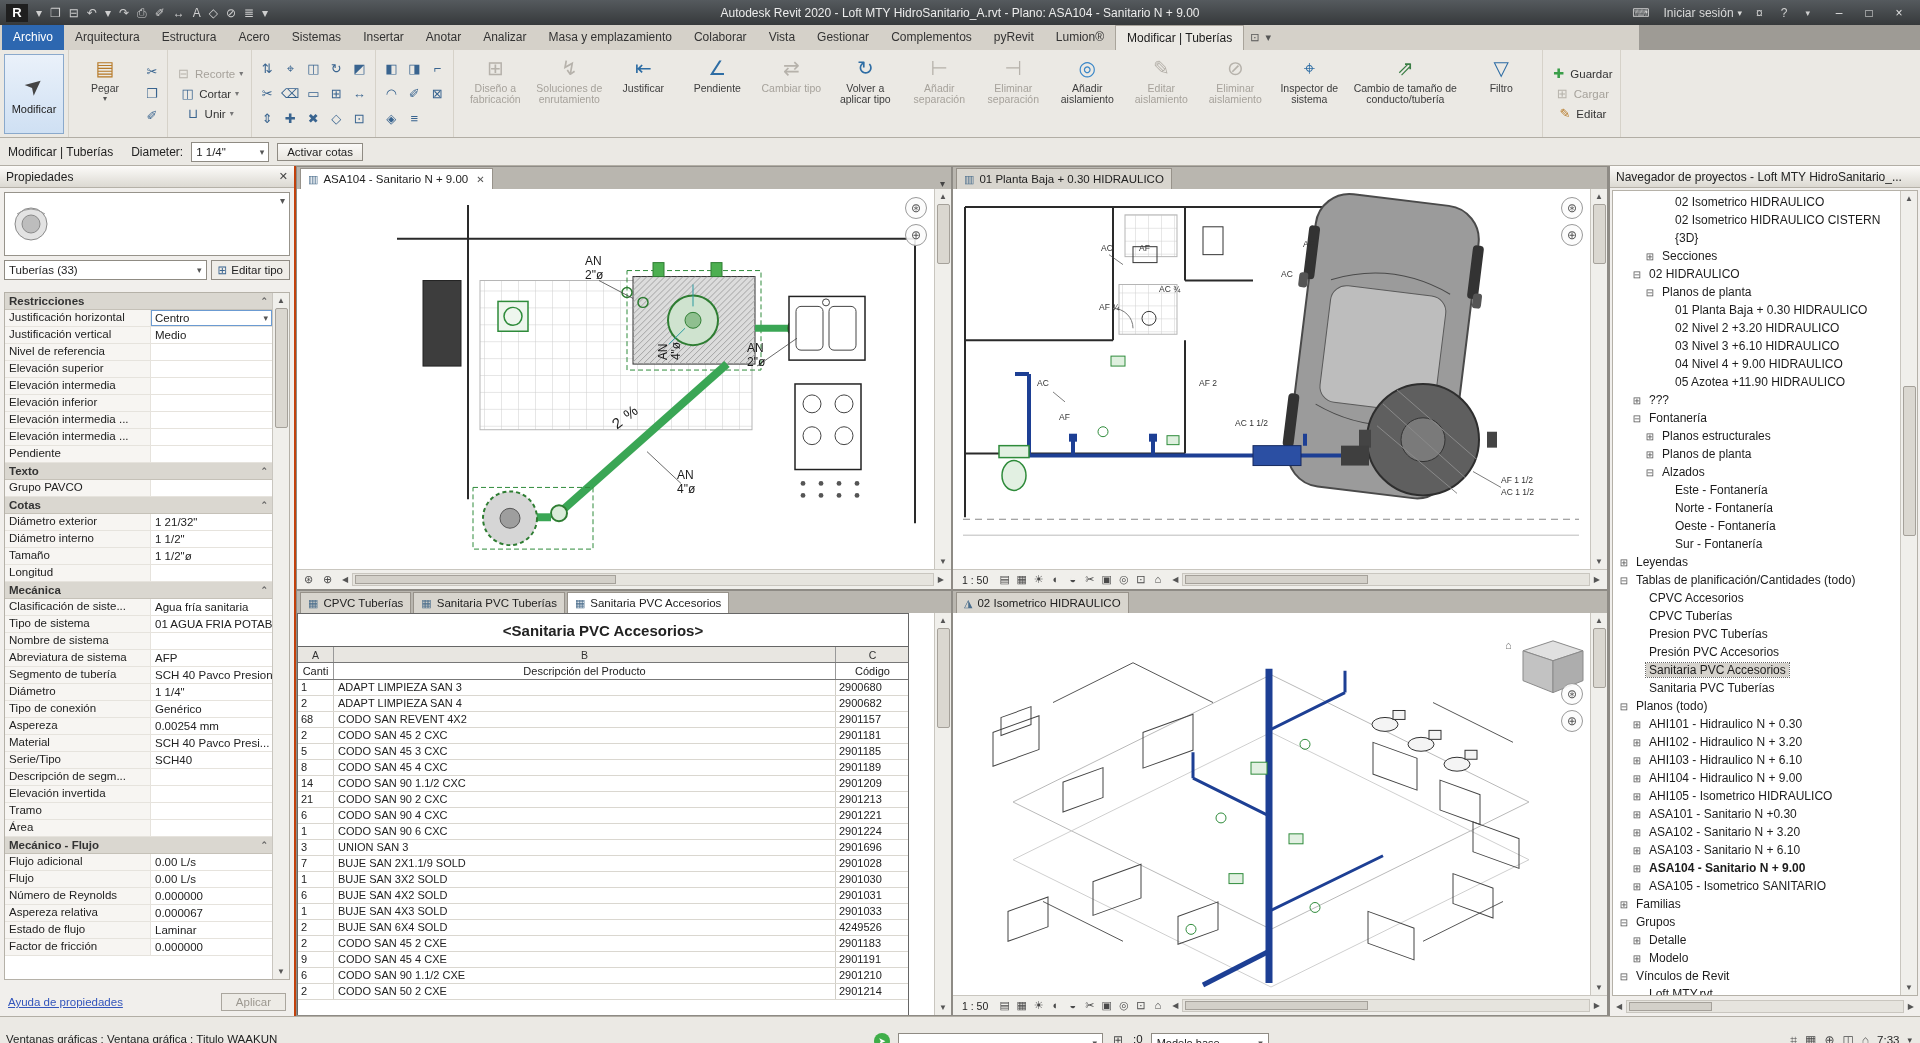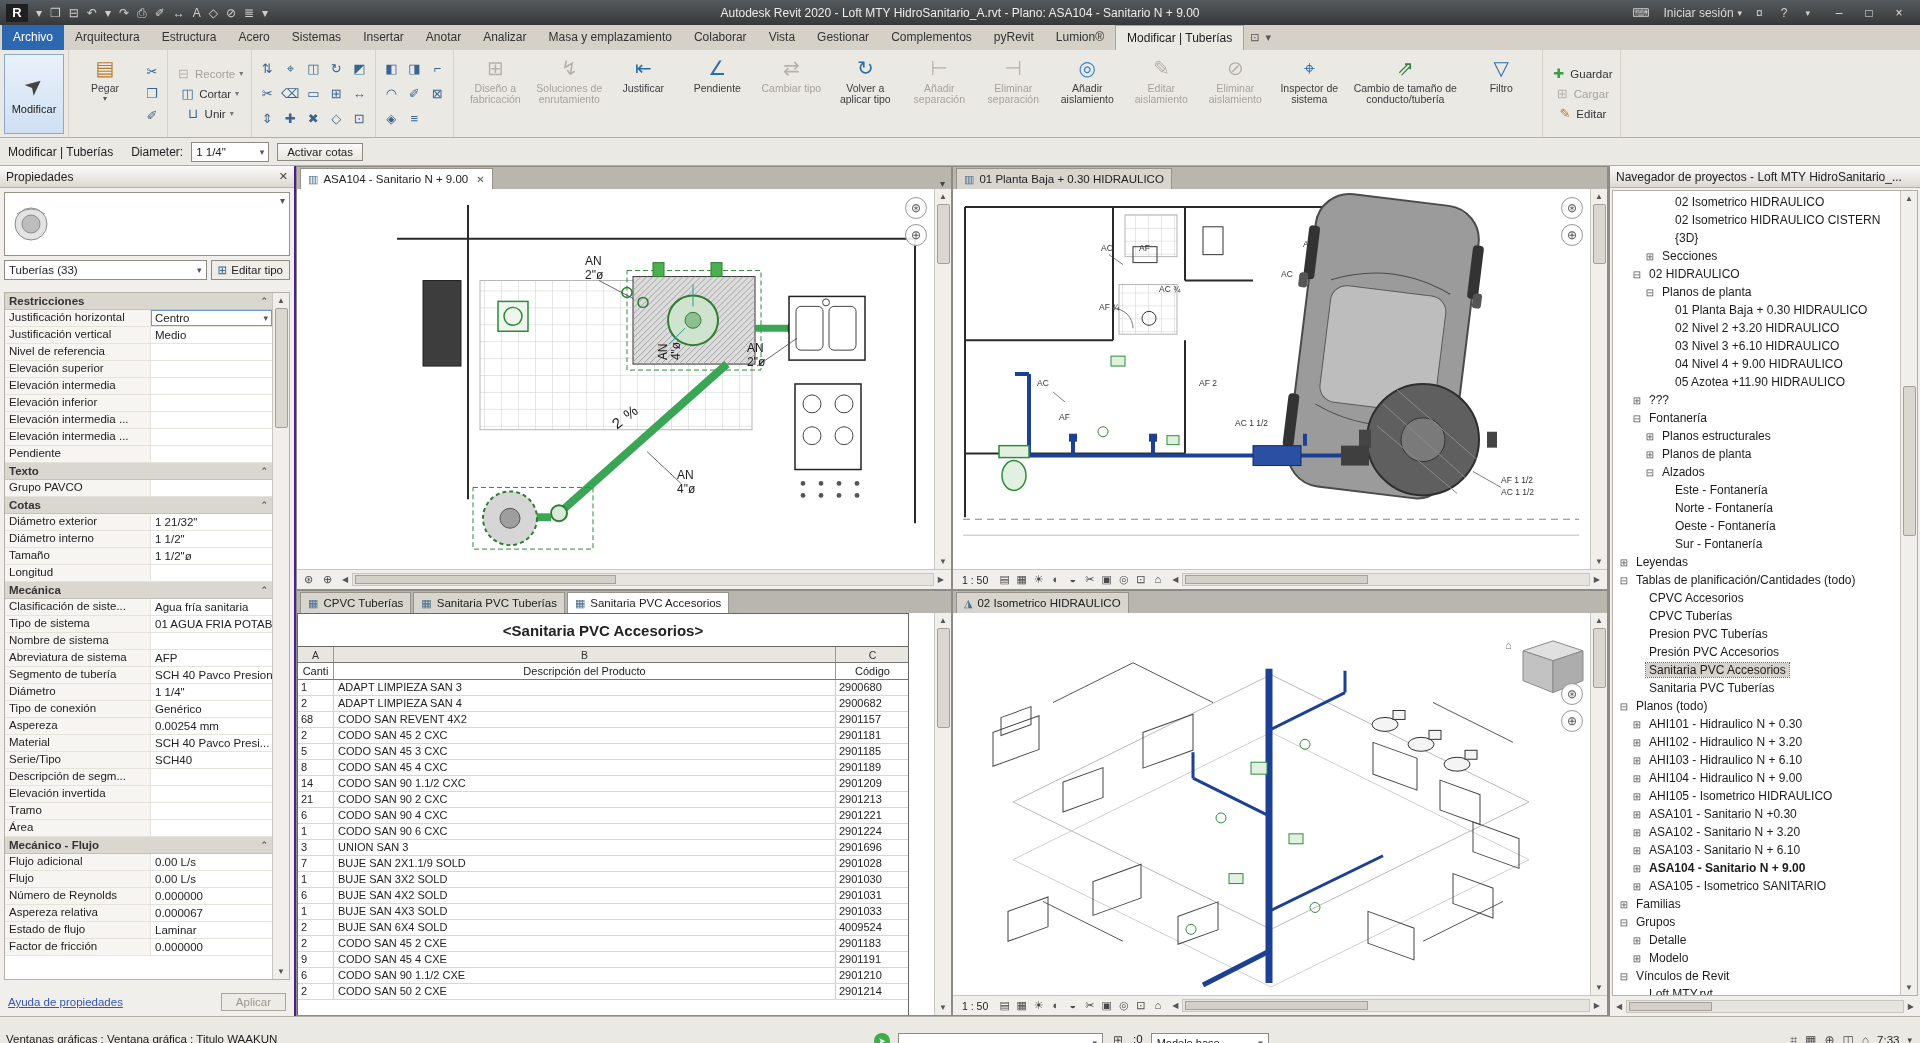--- a/index.html
+++ b/index.html
@@ -12,21 +12,21 @@
   .rlogo{width:22px;height:18px;background:#1f1f1f;color:#fff;font-weight:bold;font-size:13px;text-align:center;line-height:18px;margin-right:4px}
   .qat{display:flex;align-items:center}
   .qicon{padding:0 4px;font-size:12px;color:#cfcfcf;cursor:default}
   .title-text{position:absolute;left:50%;transform:translateX(-50%);font-size:12px;color:#ececec;white-space:nowrap}
   .title-right{margin-left:auto;display:flex;align-items:center;gap:10px}
   .signin{display:flex;align-items:center;gap:4px;font-size:12px}
   .winbtns{display:flex}
   .winbtn{width:30px;text-align:center;font-size:12px;color:#e3e3e3}
 
   
-  .tabsrow{position:absolute;left:0;top:25px;width:1920px;height:25px;background:#d5d1c9;display:flex;align-items:flex-start;padding-left:2px}
+  .tabsrow{position:absolute;left:0;top:25px;width:1639px;height:25px;background:#d5d1c9;display:flex;align-items:flex-start;padding-left:2px}
   .rtab{height:25px;line-height:25px;padding:0 11px;font-size:12px;color:#333;white-space:nowrap}
   .rtab.file{background:#2d67b0;color:#fff;height:25px}
   .rtab.active{background:#ebe9e4;border:1px solid #a9a49b;border-bottom:none;color:#1a1a1a}
   .tabsrow-end{margin-left:6px;color:#555;font-size:11px;display:flex;gap:6px;align-items:center;height:25px}
 
   
   .ribbon{position:absolute;left:0;top:50px;width:1920px;height:88px;background:#ebe9e4;border-bottom:1px solid #b2aea5;display:flex;align-items:stretch;overflow:hidden}
   .rib-panel{display:flex;align-items:center;padding:2px 4px;border-right:1px solid #d6d2c9}
   .mod-big{width:60px;height:80px;background:linear-gradient(#eaf1fa,#cfe0f3);border:1px solid #8aa9cc;display:flex;flex-direction:column;align-items:center;justify-content:center;gap:4px}
   .mod-big .micon{font-size:22px;color:#444;transform:rotate(-40deg)}
@@ -49,21 +49,21 @@
 
   
   .optsbar{position:absolute;left:0;top:138px;width:1920px;height:28px;background:#ebe9e4;border-bottom:1px solid #b2aea5;display:flex;align-items:center;padding:0 8px;gap:8px}
   .opts-ctx{font-size:12px;color:#222;padding-right:10px}
   .opts-label{font-size:12px}
   .combo{background:#fff;border:1px solid #8f8b83;height:20px;display:flex;align-items:center;padding:0 4px;font-size:11.5px;gap:6px}
   .combo .arrow{margin-left:auto;font-size:9px;color:#555}
   .opts-btn{border:1px solid #8f8b83;background:linear-gradient(#fbfaf8,#e8e5df);padding:2px 9px;font-size:11.5px}
 
   
-  .props{position:absolute;left:0;top:166px;width:296px;height:850px;background:#f1efec;border-right:2px solid #4c1d95;display:flex;flex-direction:column}
+  .props{position:absolute;left:0;top:166px;width:296px;height:850px;background:#f1efec;border-right:2px solid #c2410c;display:flex;flex-direction:column}
   .panel-head{height:22px;background:linear-gradient(#fcfbf9,#dcd9d2);border-bottom:1px solid #b5b1a8;display:flex;align-items:center;padding:0 6px;font-size:12px}
   .panel-head .x{margin-left:auto;color:#444;font-size:11px}
   .typebox{margin:4px;height:64px;background:#fff;border:1px solid #97938b;display:flex;align-items:center}
   .type-thumb{width:52px;display:flex;align-items:center;justify-content:center}
   .type-text{font-size:11.5px;line-height:14px;color:#222;padding-right:4px}
   .type-arrow{margin-left:auto;align-self:flex-start;padding:2px 4px;color:#555;font-size:10px}
   .selrow{display:flex;margin:0 4px 4px;gap:4px}
   .selrow .combo{flex:1}
   .etbtn{border:1px solid #8f8b83;background:#efede8;font-size:11.5px;display:flex;align-items:center;gap:4px;padding:0 6px}
   .pgrid-wrap{flex:1;margin:8px 4px;border:1px solid #b5b1a8;background:#fff;display:flex;overflow:hidden}
@@ -924,21 +924,21 @@
 
             <div class="sch-row">
               <div class="cw-a">1</div>
               <div class="cw-b">BUJE SAN 4X3 SOLD</div>
               <div class="cw-c">2901033</div>
             </div>
 
             <div class="sch-row">
               <div class="cw-a">2</div>
               <div class="cw-b">BUJE SAN 6X4 SOLD</div>
-              <div class="cw-c">4009524</div>
+              <div class="cw-c">4249526</div>
             </div>
 
             <div class="sch-row">
               <div class="cw-a">2</div>
               <div class="cw-b">CODO SAN 45 2 CXE</div>
               <div class="cw-c">2901183</div>
             </div>
 
             <div class="sch-row">
               <div class="cw-a">9</div>

